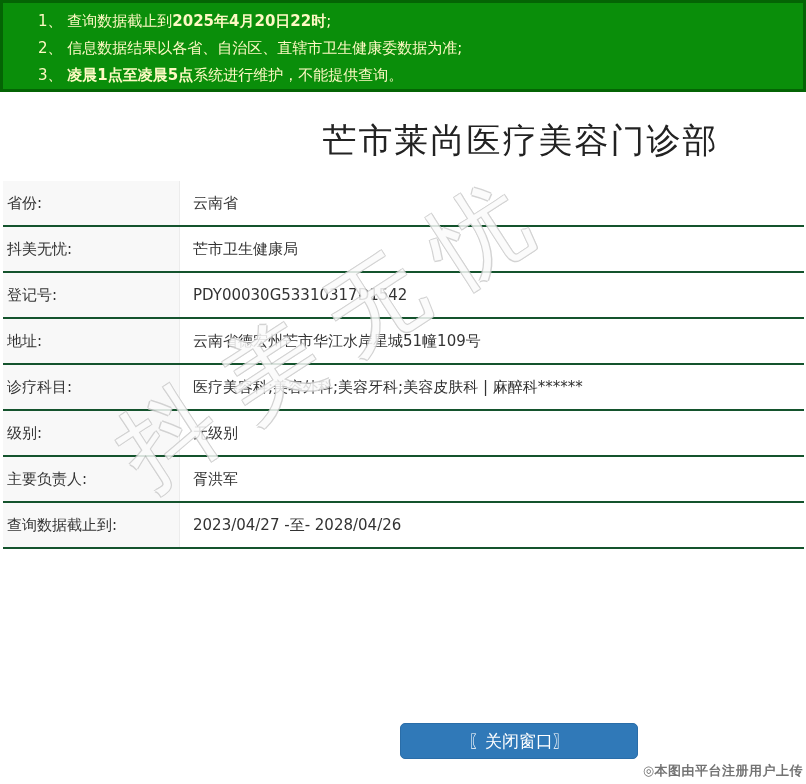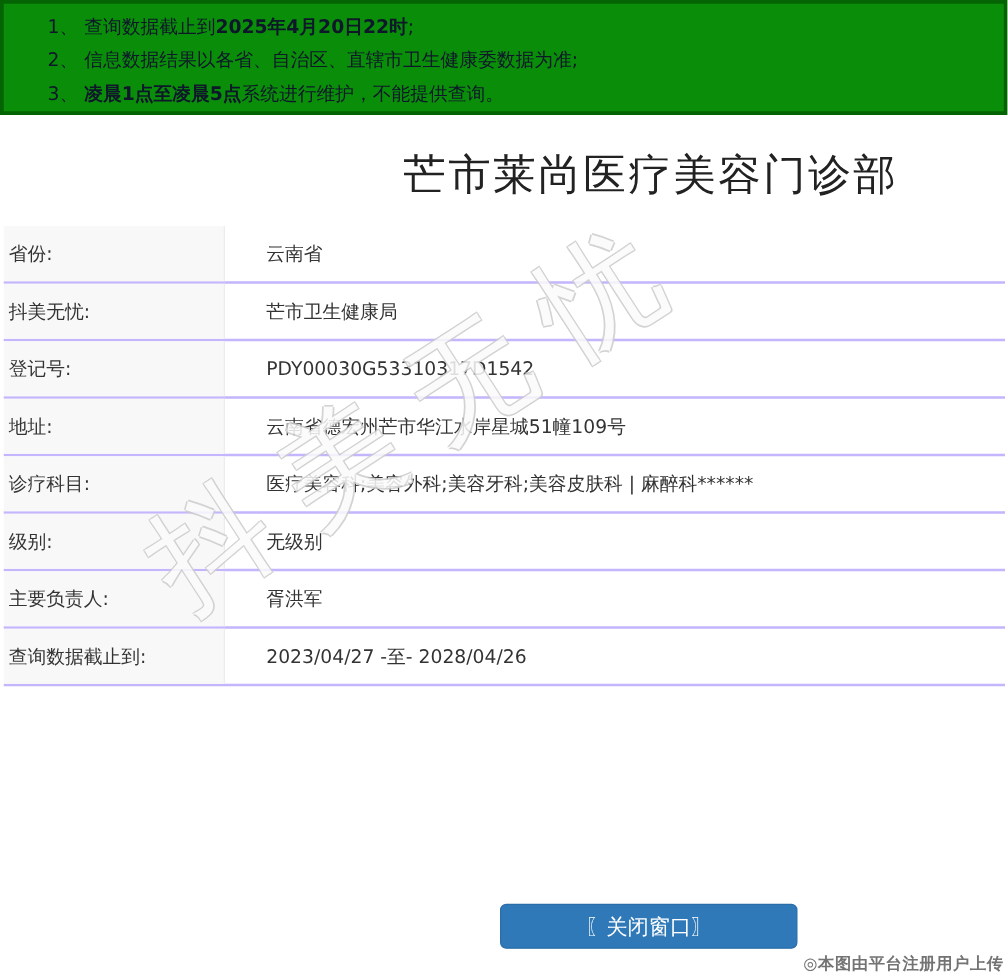--- a/index.html
+++ b/index.html
@@ -5,36 +5,35 @@
   html,body{margin:0;padding:0;}
   body{font-family:"DejaVu Sans","Liberation Sans",sans-serif;}
   .screen{
     position:relative;width:806px;height:784px;background:#ffffff;
     overflow:hidden;
   }
   
   .banner{
     box-sizing:border-box;width:806px;height:92px;
     background:#0a8e0a;border:3px solid #046404;
-    color:#0f172a;padding:5px 10px 0 35px;
+    color:#fef9c3;padding:5px 10px 0 35px;
   }
   .notice{font-size:15px;line-height:27px;white-space:nowrap;}
   .notice b{font-weight:bold;}
   
   .title{
     margin:26px 0 0 235px;text-align:center;
     font-size:34px;color:#222222;line-height:44px;height:44px;
     letter-spacing:2px;white-space:nowrap;
   }
   
   .detail-table{margin:19px 2px 0 3px;}
   .row{
     display:flex;box-sizing:border-box;height:46px;
-    border-bottom:2px solid #c4b5fd;
-    gap:20px;
+    border-bottom:2px solid #14532d;
   }
   .cell{display:flex;align-items:center;font-size:15px;color:#333333;}
   .cell.label{
     width:177px;box-sizing:border-box;background:#f8f8f8;
     border-right:1px solid #ececec;padding-left:4px;
   }
   .cell.value{flex:1;padding-left:13px;white-space:nowrap;overflow:hidden;}
   
   .watermark{
     position:absolute;left:130px;top:400px;z-index:5;

